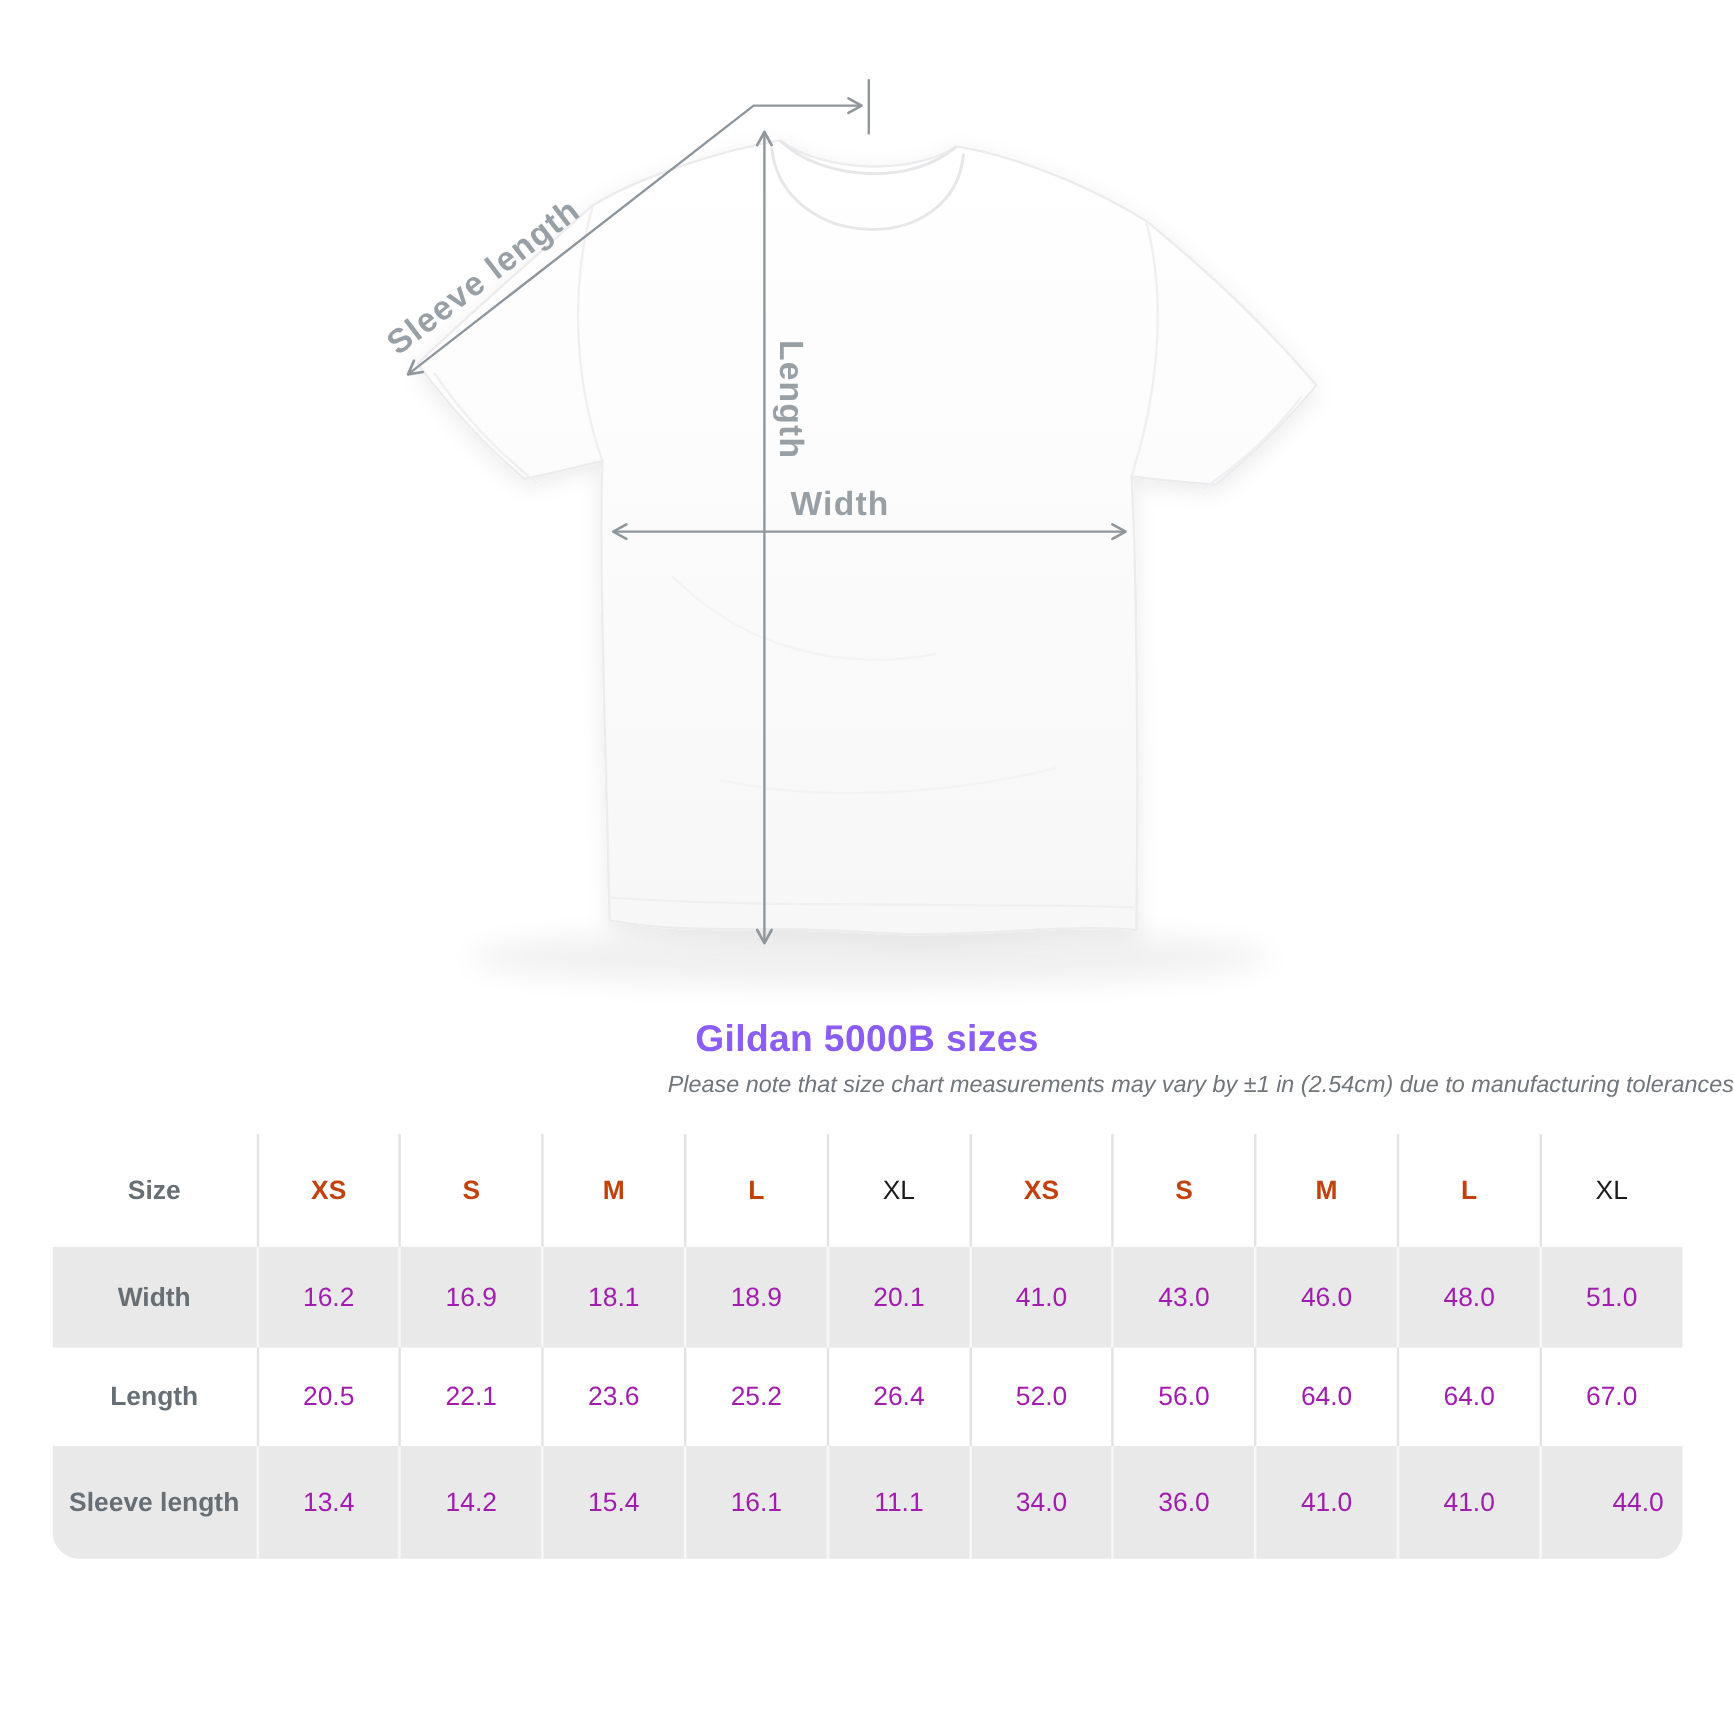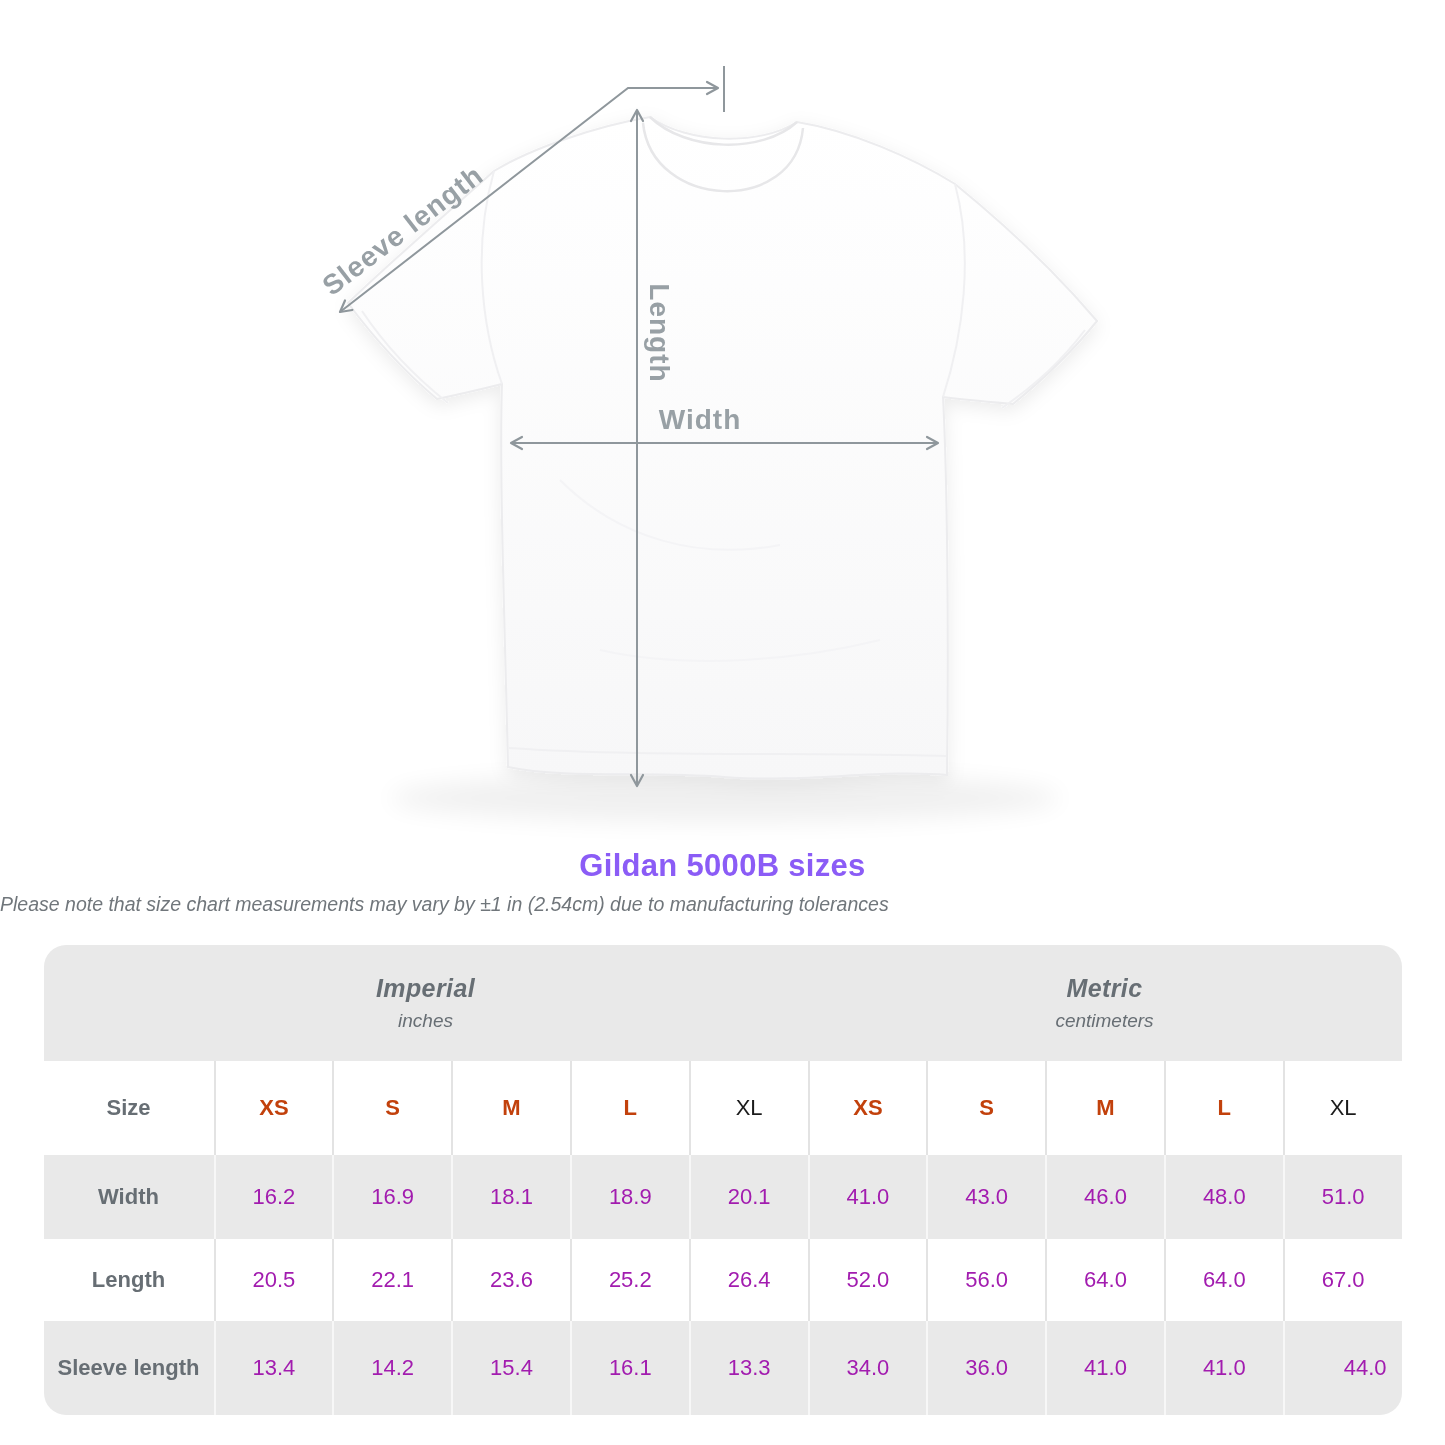--- a/index.html
+++ b/index.html
@@ -22,21 +22,21 @@
   
   .title{
     margin-top:2px;
     text-align:center;
     font-size:31px;line-height:38px;
     font-weight:bold;color:#8b5cf6;
     letter-spacing:0.3px;
   }
   .note{
     margin-top:7px;
-    text-align:left;
+    text-align:right;
     font-size:19.5px;line-height:24px;
     font-style:italic;color:#70767b;
   }
 
   
   .sizetable{
     width:1358px;margin:29px auto 0 auto;
   }
   .trow{
     display:grid;
@@ -140,30 +140,20 @@
     <text class="annot-text" transform="translate(404,232) rotate(-37.5)" text-anchor="middle" dominant-baseline="middle" font-size="28">Sleeve length</text>
     <text class="annot-text" transform="translate(657,333) rotate(90)" text-anchor="middle" dominant-baseline="middle" font-size="28">Length</text>
     <text class="annot-text" x="700" y="429" text-anchor="middle" font-size="28">Width</text>
   </svg>
 
   <div class="title">Gildan 5000B sizes</div>
   <div class="note">Please note that size chart measurements may vary by ±1 in (2.54cm) due to manufacturing tolerances</div>
 
   <div class="sizetable">
 
-    <div class="trow band">
-      <div class="bandcell left">
-        <div class="gname">Imperial</div>
-        <div class="gsub">inches</div>
-      </div>
-      <div class="bandcell right">
-        <div class="gname">Metric</div>
-        <div class="gsub">centimeters</div>
-      </div>
-    </div>
 
     <div class="trow sizes">
       <div class="cell lab">Size</div>
       <div class="cell">XS</div>
       <div class="cell">S</div>
       <div class="cell">M</div>
       <div class="cell">L</div>
       <div class="cell dark">XL</div>
       <div class="cell">XS</div>
       <div class="cell">S</div>
@@ -199,21 +189,21 @@
       <div class="cell val">64.0</div>
       <div class="cell val">67.0</div>
     </div>
 
     <div class="trow data shade r3 last">
       <div class="cell lab">Sleeve length</div>
       <div class="cell val">13.4</div>
       <div class="cell val">14.2</div>
       <div class="cell val">15.4</div>
       <div class="cell val">16.1</div>
-      <div class="cell val">13.3</div>
+      <div class="cell val">11.1</div>
       <div class="cell val">34.0</div>
       <div class="cell val">36.0</div>
       <div class="cell val">41.0</div>
       <div class="cell val">41.0</div>
       <div class="cell val">44.0</div>
     </div>
 
   </div>
 </div>
 

